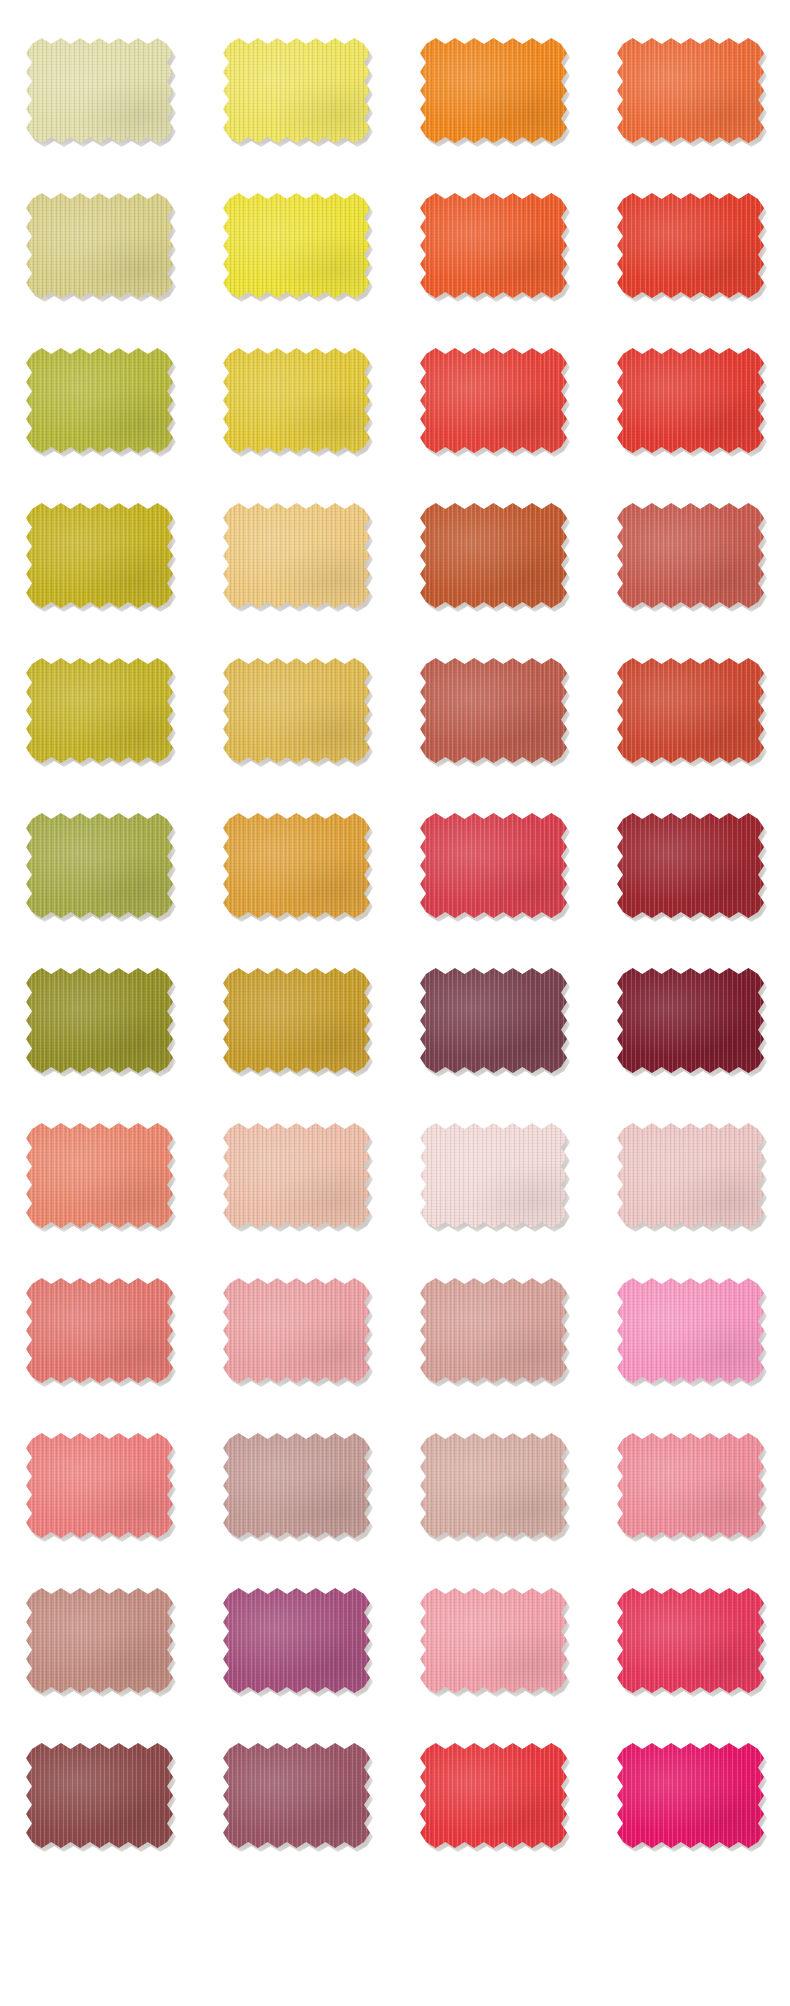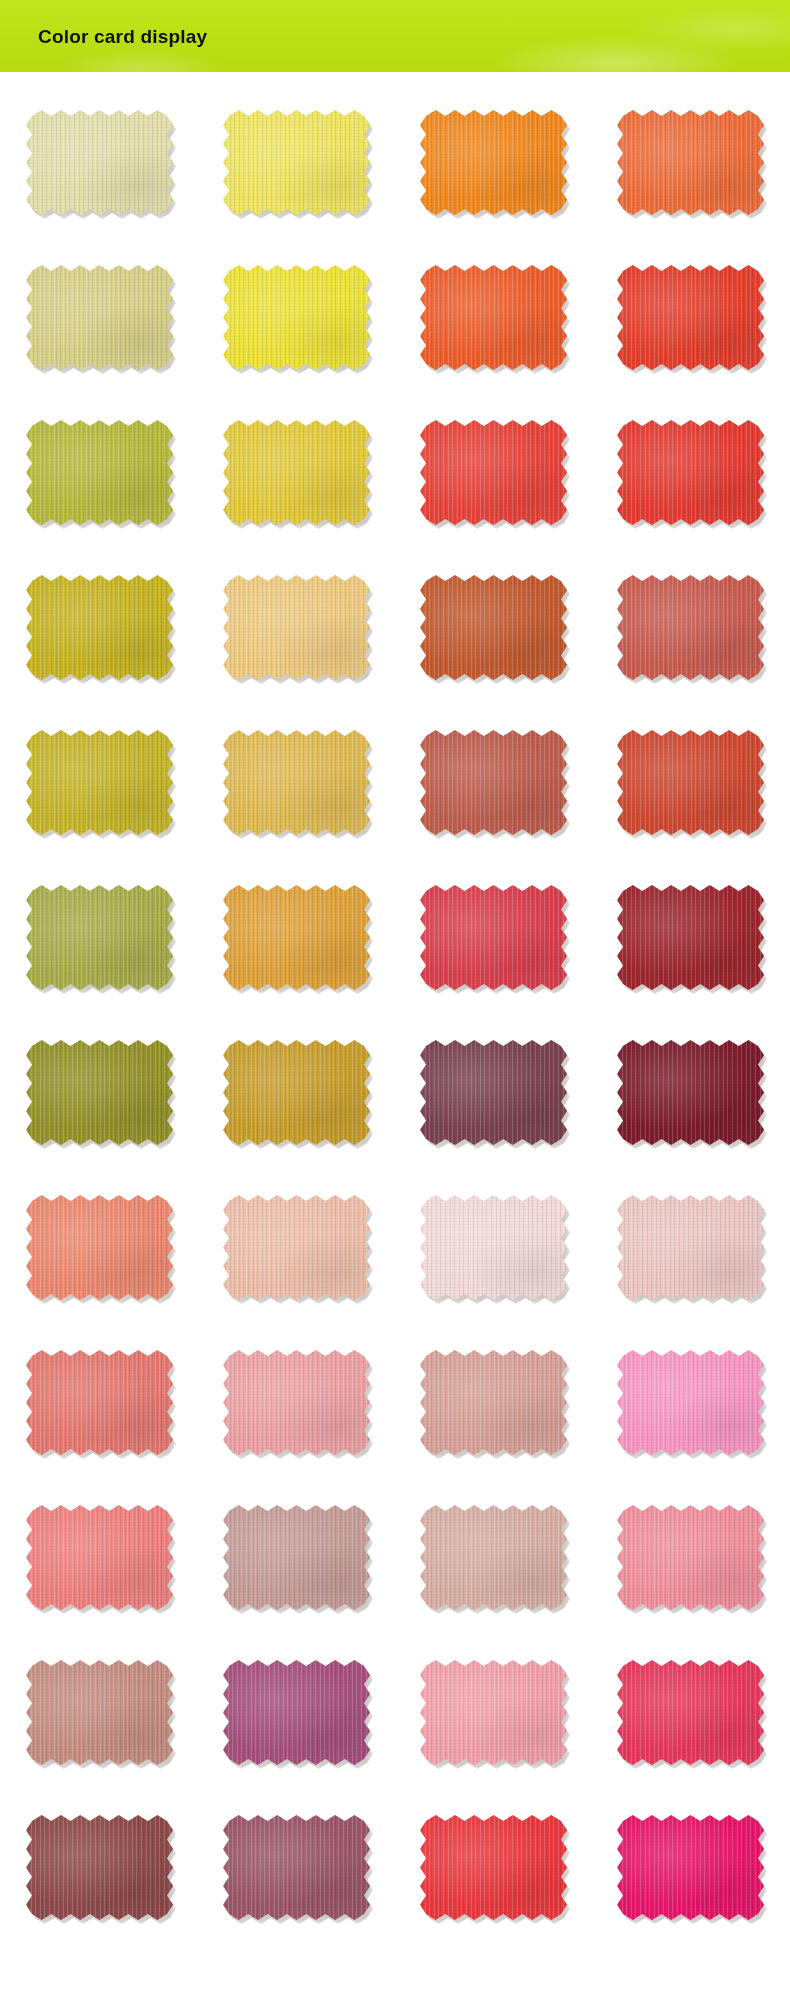--- a/index.html
+++ b/index.html
@@ -106,23 +106,20 @@
         rgba(0,0,0,0.035) 1px,
         rgba(0,0,0,0.00) 1px,
         rgba(0,0,0,0.00) 3px);
   }
 </style>
 </head>
 <body>
 
 <div class="page">
 
-  <div class="header">
-    <div class="header-title">Color card display</div>
-  </div>
 
   <div class="grid" id="swatch-grid">
 
   <div class="swatch-cell" title="pale-khaki #e3e0ad">
         <div class="swatch-shadow"></div>
         <div class="swatch" style="--c: #e3e0ad;"></div>
       </div>
       <div class="swatch-cell" title="light-lemon #f0e662">
         <div class="swatch-shadow"></div>
         <div class="swatch" style="--c: #f0e662;"></div>

